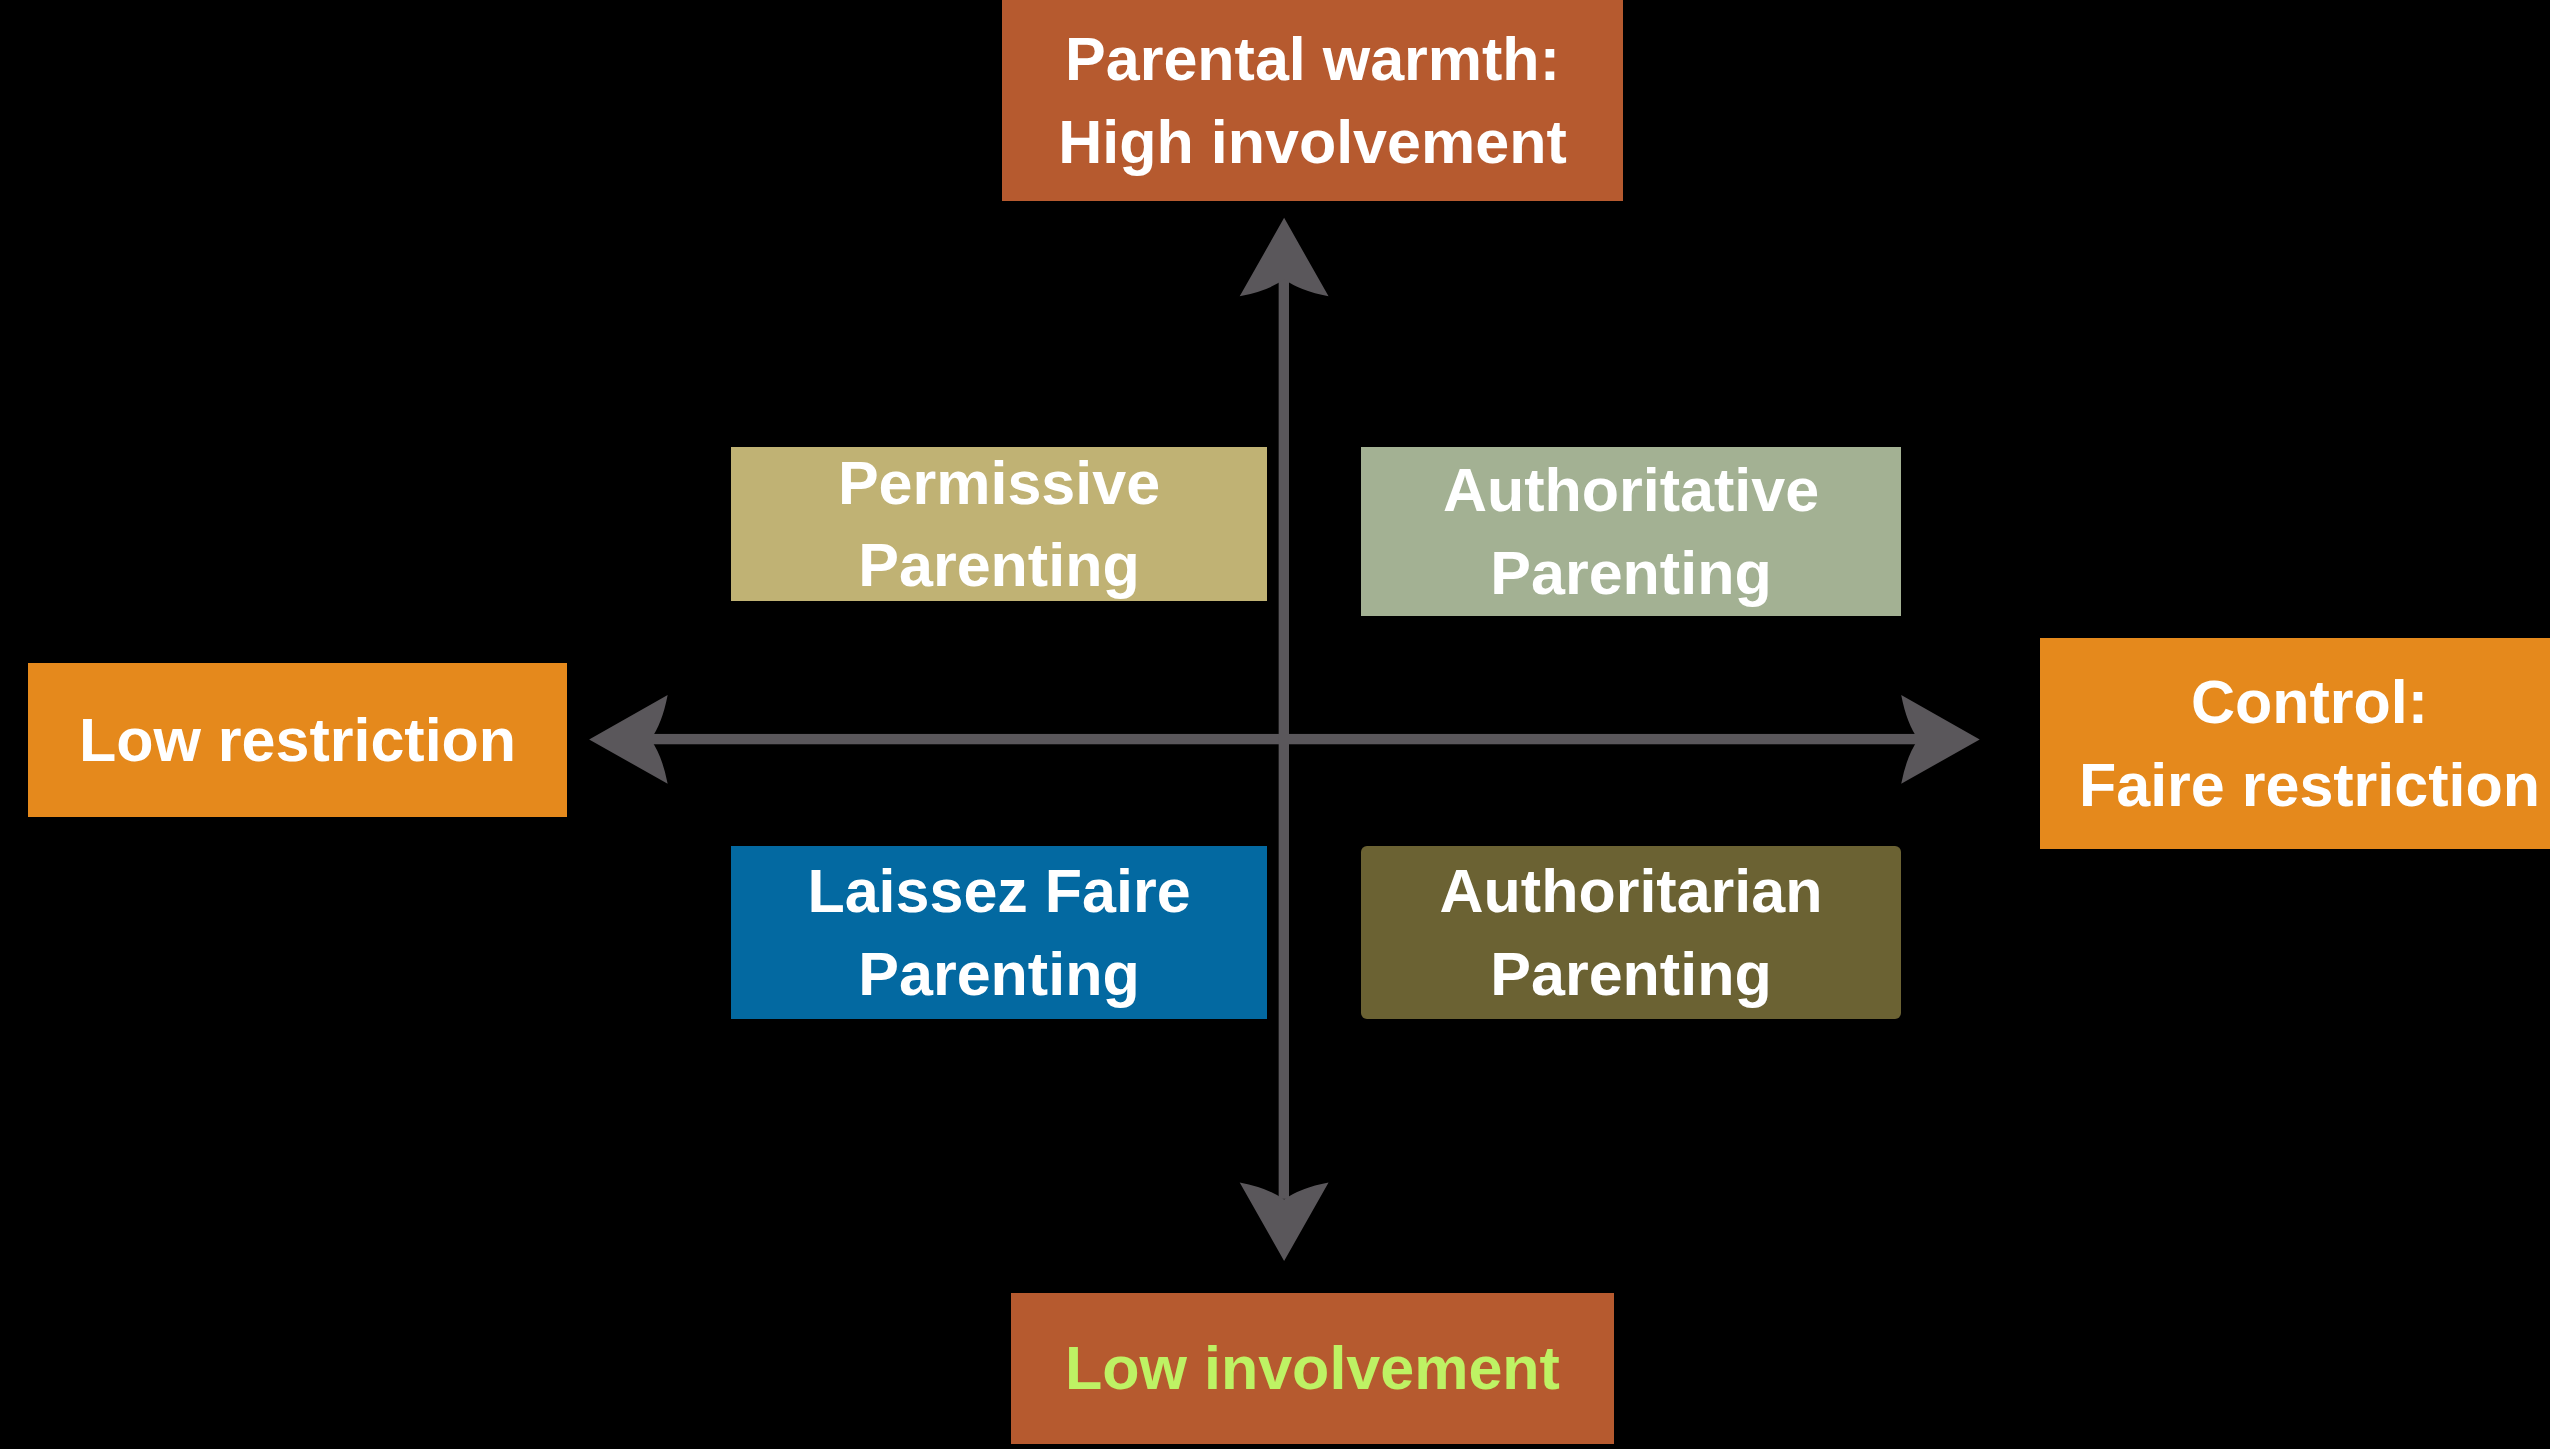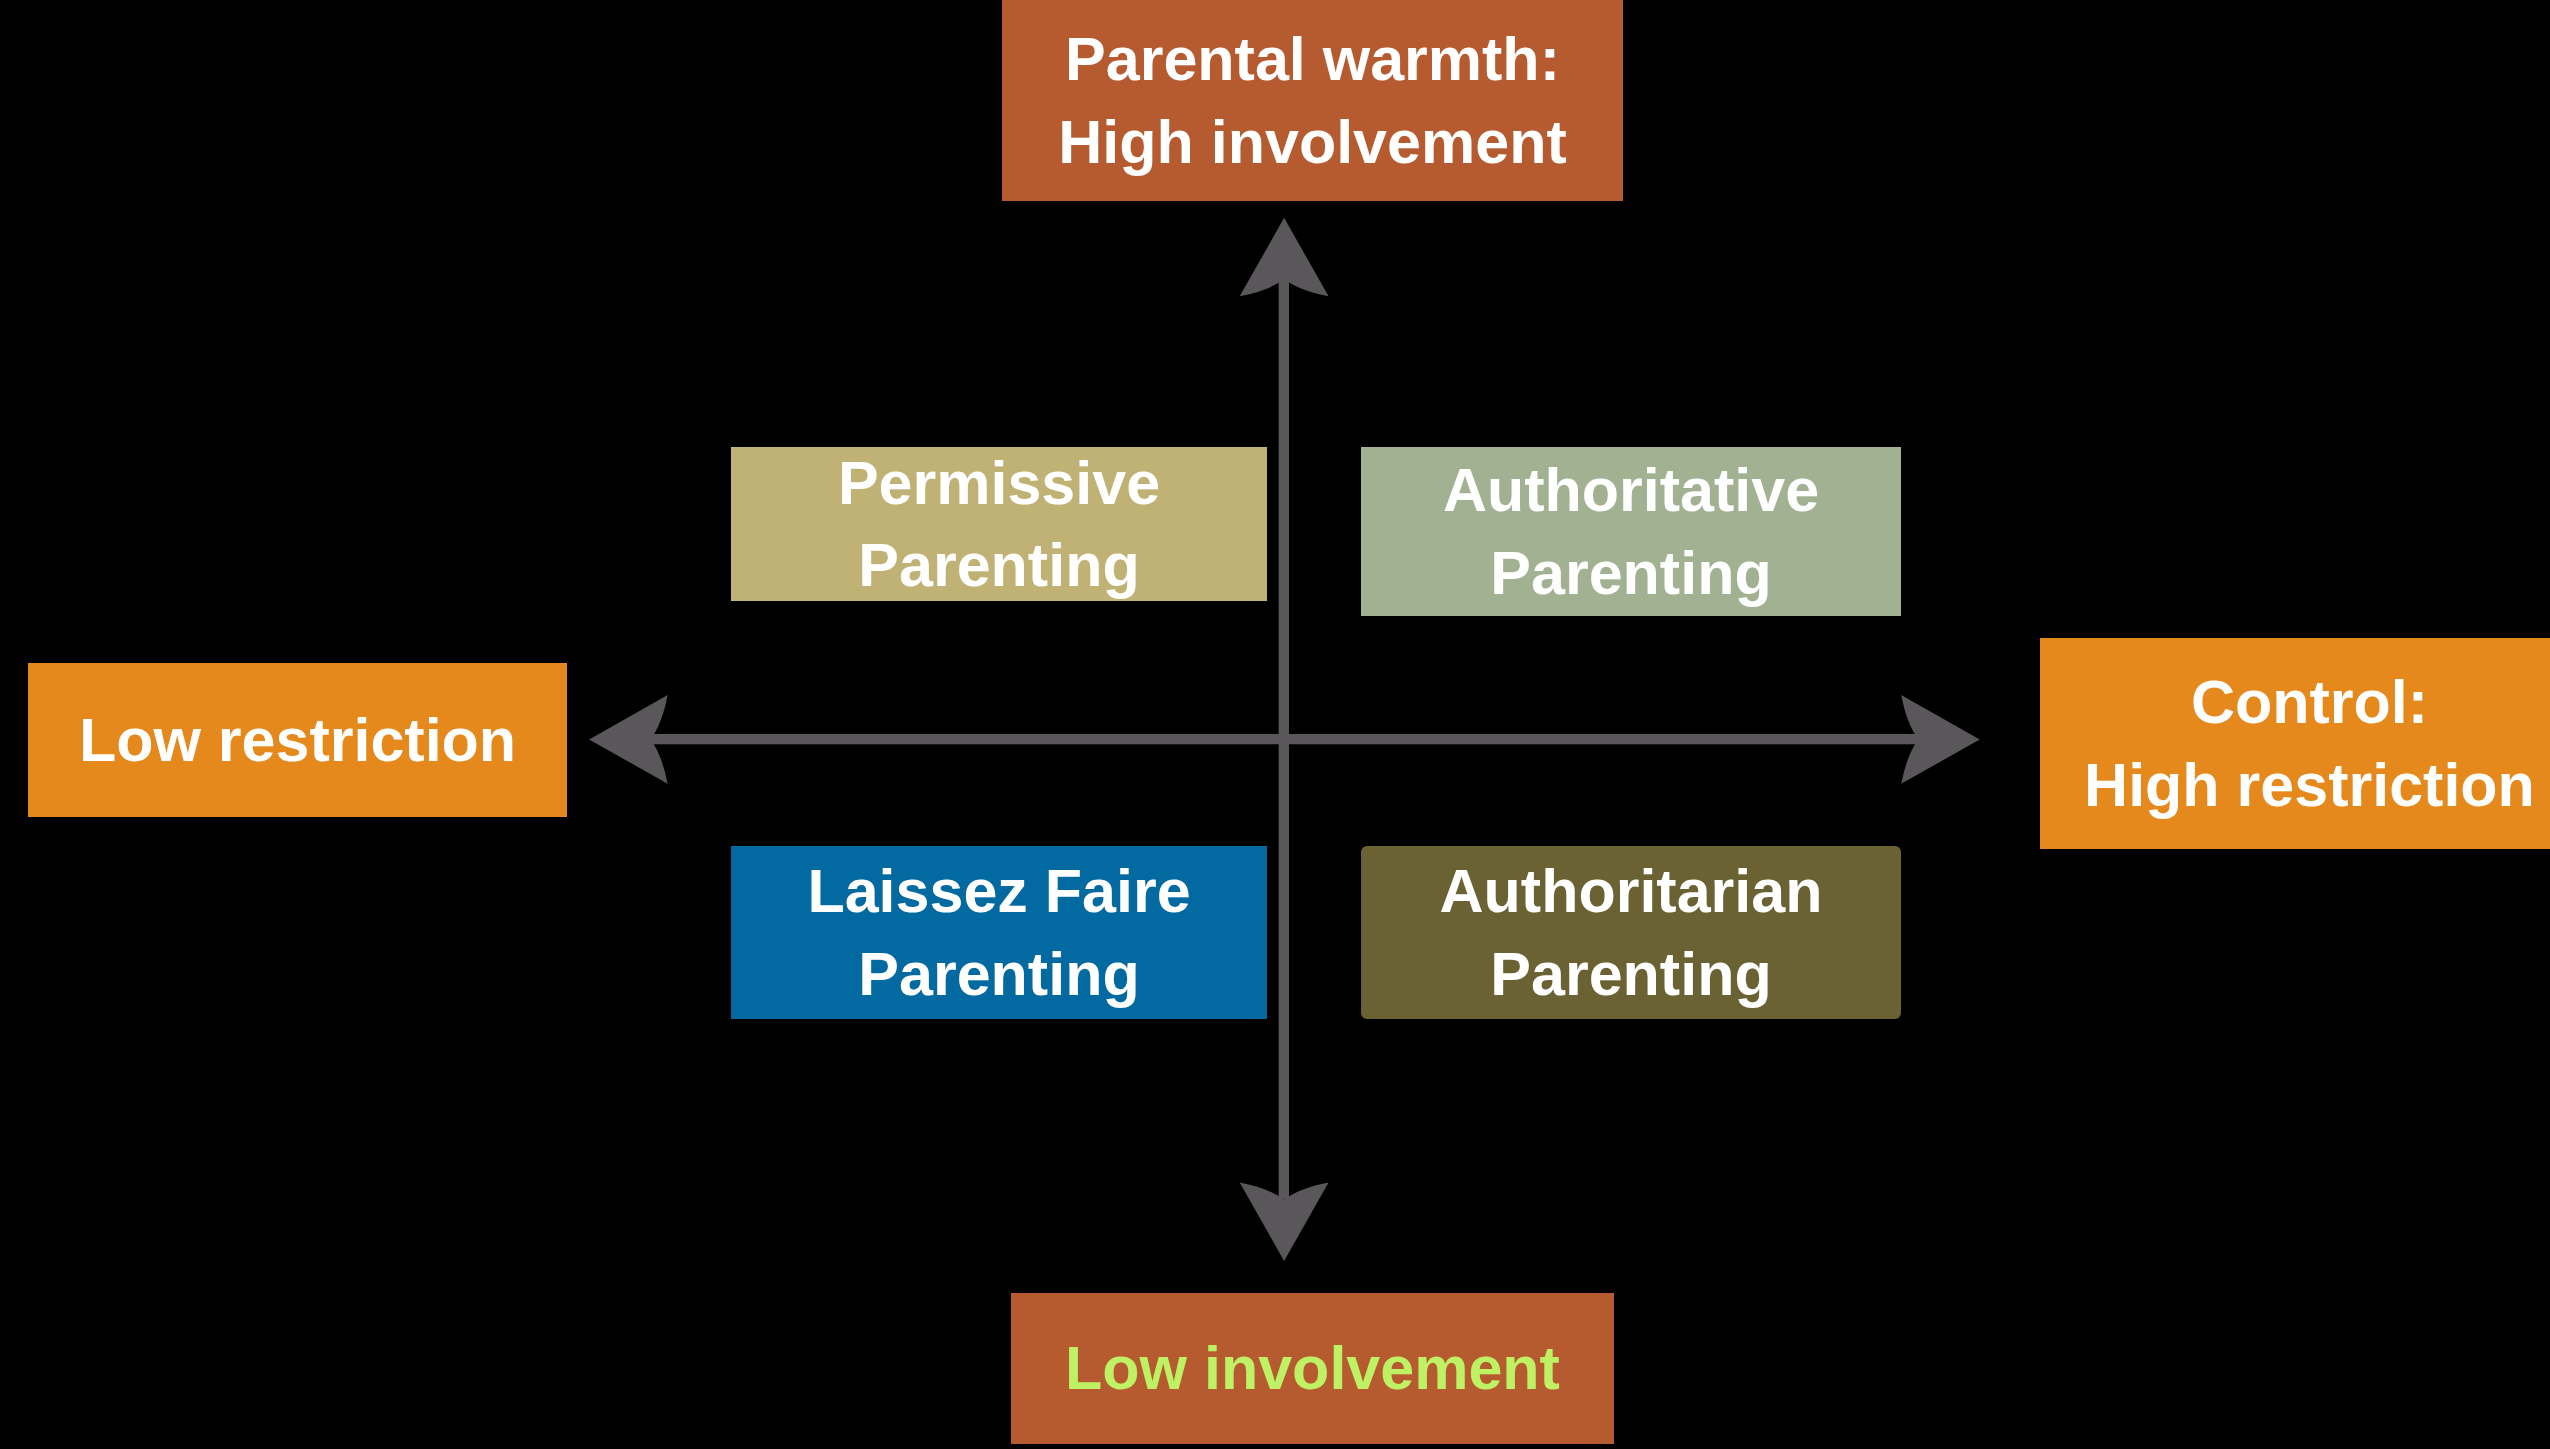--- a/index.html
+++ b/index.html
@@ -67,21 +67,21 @@
     <span>High involvement</span>
   </div>
 
   <div class="box" id="axis-left" style="background-color: rgb(229, 137, 28); color: rgb(255, 255, 255);">
     <span>Low restriction</span>
     <span></span>
   </div>
 
   <div class="box" id="axis-right" style="background-color: rgb(229, 137, 28); color: rgb(255, 255, 255);">
     <span>Control:</span>
-    <span>High restriction</span>
+    <span>Faire restriction</span>
   </div>
 
   <div class="box" id="axis-bottom" style="background-color: rgb(182, 90, 47); color: #bef264;">
     <span>Low involvement</span>
     <span></span>
   </div>
 
   <div class="box" id="quad-tl" style="background-color: rgb(192, 178, 116); color: rgb(255, 255, 255);">
     <span>Permissive</span>
     <span>Parenting</span>

